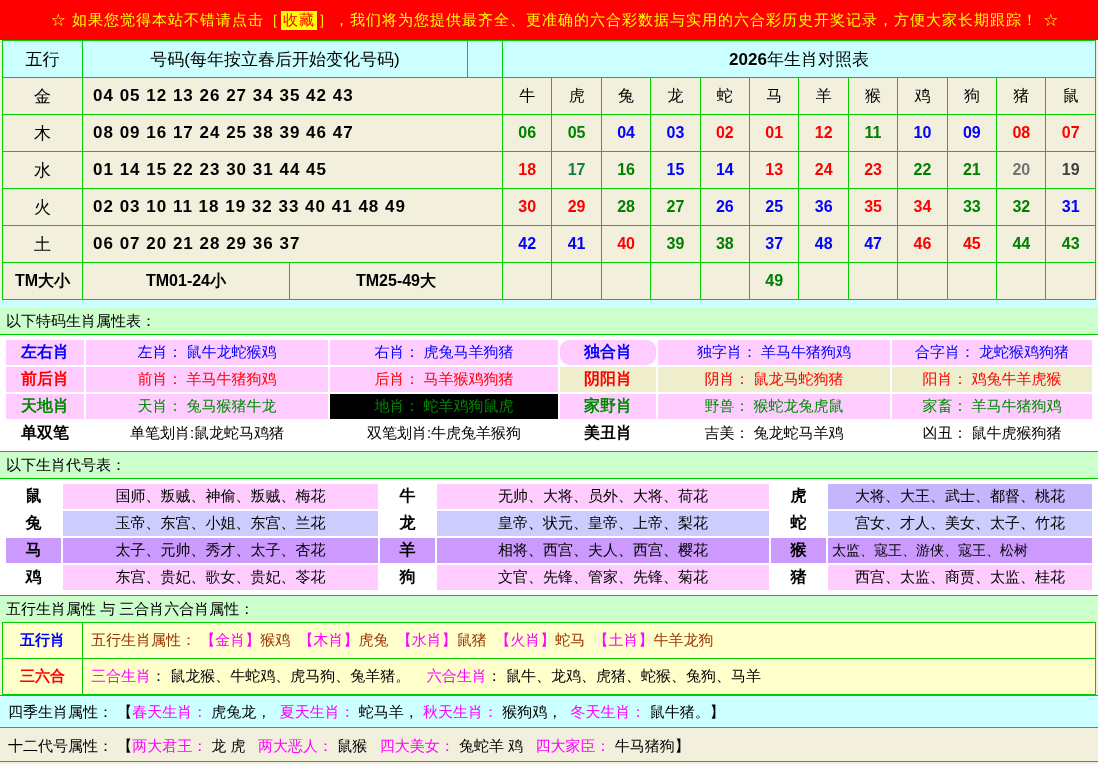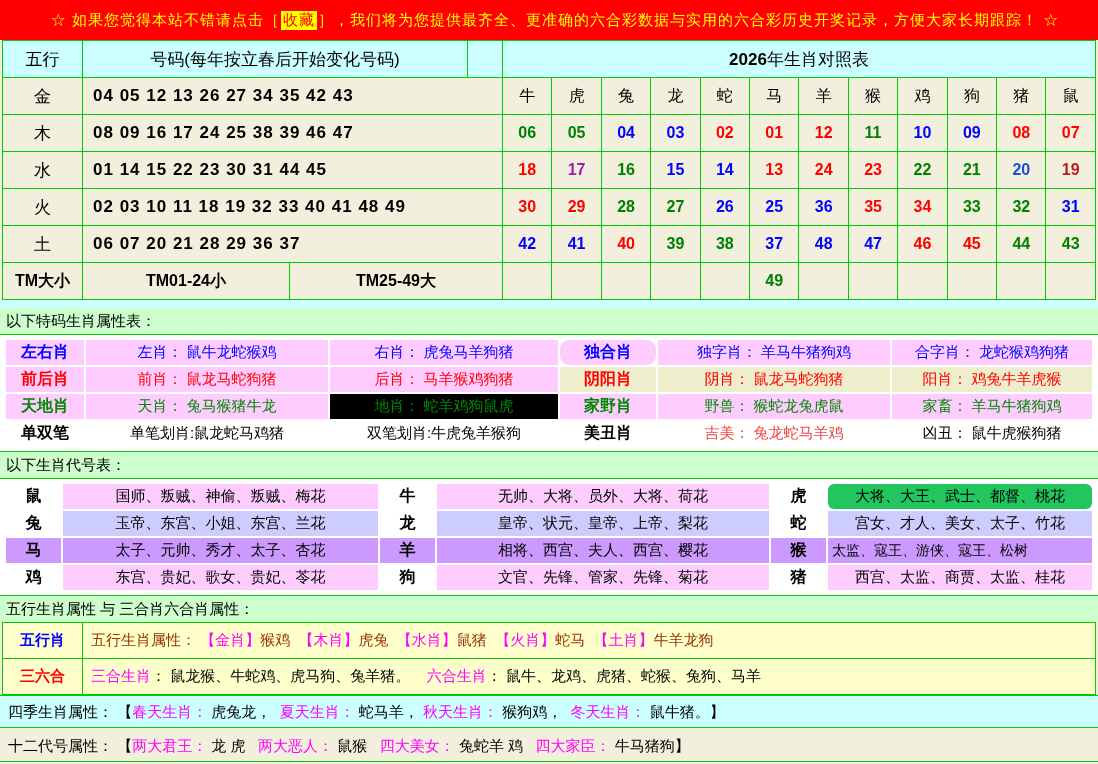--- a/index.html
+++ b/index.html
@@ -129,31 +129,31 @@
           <td class="zball" style="color: rgb(0, 128, 0);">11</td>
           <td class="zball" style="color: rgb(0, 0, 255);">10</td>
           <td class="zball" style="color: rgb(0, 0, 255);">09</td>
           <td class="zball" style="color: rgb(255, 0, 0);">08</td>
           <td class="zball" style="color: rgb(255, 0, 0);">07</td>
         </tr>
         <tr>
           <td class="elem">水</td>
           <td class="numlist" colspan="3">01 14 15 22 23 30 31 44 45</td>
           <td class="zball" style="color: rgb(255, 0, 0);">18</td>
-          <td class="zball" style="color: #a21caf;">17</td>
+          <td class="zball" style="color: #15803d;">17</td>
           <td class="zball" style="color: rgb(0, 128, 0);">16</td>
           <td class="zball" style="color: rgb(0, 0, 255);">15</td>
           <td class="zball" style="color: rgb(0, 0, 255);">14</td>
           <td class="zball" style="color: rgb(255, 0, 0);">13</td>
           <td class="zball" style="color: rgb(255, 0, 0);">24</td>
           <td class="zball" style="color: rgb(255, 0, 0);">23</td>
           <td class="zball" style="color: rgb(0, 128, 0);">22</td>
           <td class="zball" style="color: rgb(0, 128, 0);">21</td>
-          <td class="zball" style="color: #1d4ed8;">20</td>
-          <td class="zball" style="color: #b91c1c;">19</td>
+          <td class="zball" style="color: #737373;">20</td>
+          <td class="zball" style="color: #404040;">19</td>
         </tr>
         <tr>
           <td class="elem">火</td>
           <td class="numlist" colspan="3">02 03 10 11 18 19 32 33 40 41 48 49</td>
           <td class="zball" style="color: rgb(255, 0, 0);">30</td>
           <td class="zball" style="color: rgb(255, 0, 0);">29</td>
           <td class="zball" style="color: rgb(0, 128, 0);">28</td>
           <td class="zball" style="color: rgb(0, 128, 0);">27</td>
           <td class="zball" style="color: rgb(0, 0, 255);">26</td>
           <td class="zball" style="color: rgb(0, 0, 255);">25</td>
@@ -217,40 +217,40 @@
           <tr>
             <td style="background: rgb(255, 204, 255); color: rgb(0, 0, 255);">左右肖</td>
             <td style="background: rgb(255, 204, 255); color: rgb(0, 0, 255);">左肖： 鼠牛龙蛇猴鸡</td>
             <td style="background: rgb(255, 204, 255); color: rgb(0, 0, 255);">右肖： 虎兔马羊狗猪</td>
             <td style="background: rgb(255, 204, 255); color: rgb(0, 0, 255); border-radius: 9px;">独合肖</td>
             <td style="background: rgb(255, 204, 255); color: rgb(0, 0, 255);">独字肖： 羊马牛猪狗鸡</td>
             <td style="background: rgb(255, 204, 255); color: rgb(0, 0, 255);">合字肖： 龙蛇猴鸡狗猪</td>
           </tr>
           <tr>
             <td style="background: rgb(255, 204, 255); color: rgb(255, 0, 0);">前后肖</td>
-            <td style="background: rgb(255, 204, 255); color: rgb(255, 0, 0);">前肖： 鼠龙马蛇狗猪</td>
+            <td style="background: rgb(255, 204, 255); color: rgb(255, 0, 0);">前肖： 羊马牛猪狗鸡</td>
             <td style="background: rgb(255, 204, 255); color: rgb(255, 0, 0);">后肖： 马羊猴鸡狗猪</td>
             <td style="background: rgb(238, 238, 204); color: rgb(255, 0, 0);">阴阳肖</td>
             <td style="background: rgb(238, 238, 204); color: rgb(255, 0, 0);">阴肖： 鼠龙马蛇狗猪</td>
             <td style="background: rgb(238, 238, 204); color: rgb(255, 0, 0);">阳肖： 鸡兔牛羊虎猴</td>
           </tr>
           <tr>
             <td style="background: rgb(255, 204, 255); color: rgb(0, 136, 0);">天地肖</td>
             <td style="background: rgb(255, 204, 255); color: rgb(0, 136, 0);">天肖： 兔马猴猪牛龙</td>
             <td style="background: #000000; color: rgb(0, 136, 0);">地肖： 蛇羊鸡狗鼠虎</td>
             <td style="background: rgb(255, 204, 255); color: rgb(0, 136, 0);">家野肖</td>
             <td style="background: rgb(255, 204, 255); color: rgb(0, 136, 0);">野兽： 猴蛇龙兔虎鼠</td>
             <td style="background: rgb(255, 204, 255); color: rgb(0, 136, 0);">家畜： 羊马牛猪狗鸡</td>
           </tr>
           <tr>
             <td style="background: rgb(255, 255, 255); color: rgb(0, 0, 0);">单双笔</td>
             <td style="background: rgb(255, 255, 255); color: rgb(0, 0, 0);">单笔划肖:鼠龙蛇马鸡猪</td>
             <td style="background: rgb(255, 255, 255); color: rgb(0, 0, 0);">双笔划肖:牛虎兔羊猴狗</td>
             <td style="background: rgb(255, 255, 255); color: rgb(0, 0, 0);">美丑肖</td>
-            <td style="background: rgb(255, 255, 255); color: #ef4444;">吉美： 兔龙蛇马羊鸡</td>
+            <td style="background: rgb(255, 255, 255); color: #000000;">吉美： 兔龙蛇马羊鸡</td>
             <td style="background: rgb(255, 255, 255); color: rgb(0, 0, 0);">凶丑： 鼠牛虎猴狗猪</td>
           </tr>
         </tbody>
     </table>
   </div>
 
   <div class="section-title">以下生肖代号表：</div>
   <div class="white-wrap">
     <table class="grid-table code-table">
       <colgroup>
@@ -261,21 +261,21 @@
           <col style="width:55px">
           <col>
       </colgroup>
       <tbody id="code-body">
           <tr>
             <td style="background: rgb(255, 255, 255);">鼠</td>
             <td style="background: rgb(255, 204, 255);">国师、叛贼、神偷、叛贼、梅花</td>
             <td style="background: rgb(255, 255, 255);">牛</td>
             <td style="background: rgb(255, 204, 255);">无帅、大将、员外、大将、荷花</td>
             <td style="background: rgb(255, 255, 255);">虎</td>
-            <td style="background: #22c55e; border-radius: 6px;">大将、大王、武士、都督、桃花</td>
+            <td style="background: #c4b5fd;">大将、大王、武士、都督、桃花</td>
           </tr>
           <tr>
             <td style="background: rgb(255, 255, 255);">兔</td>
             <td style="background: rgb(204, 204, 255);">玉帝、东宫、小姐、东宫、兰花</td>
             <td style="background: rgb(255, 255, 255);">龙</td>
             <td style="background: rgb(204, 204, 255);">皇帝、状元、皇帝、上帝、梨花</td>
             <td style="background: rgb(255, 255, 255);">蛇</td>
             <td style="background: rgb(204, 204, 255);">宫女、才人、美女、太子、竹花</td>
           </tr>
           <tr>

